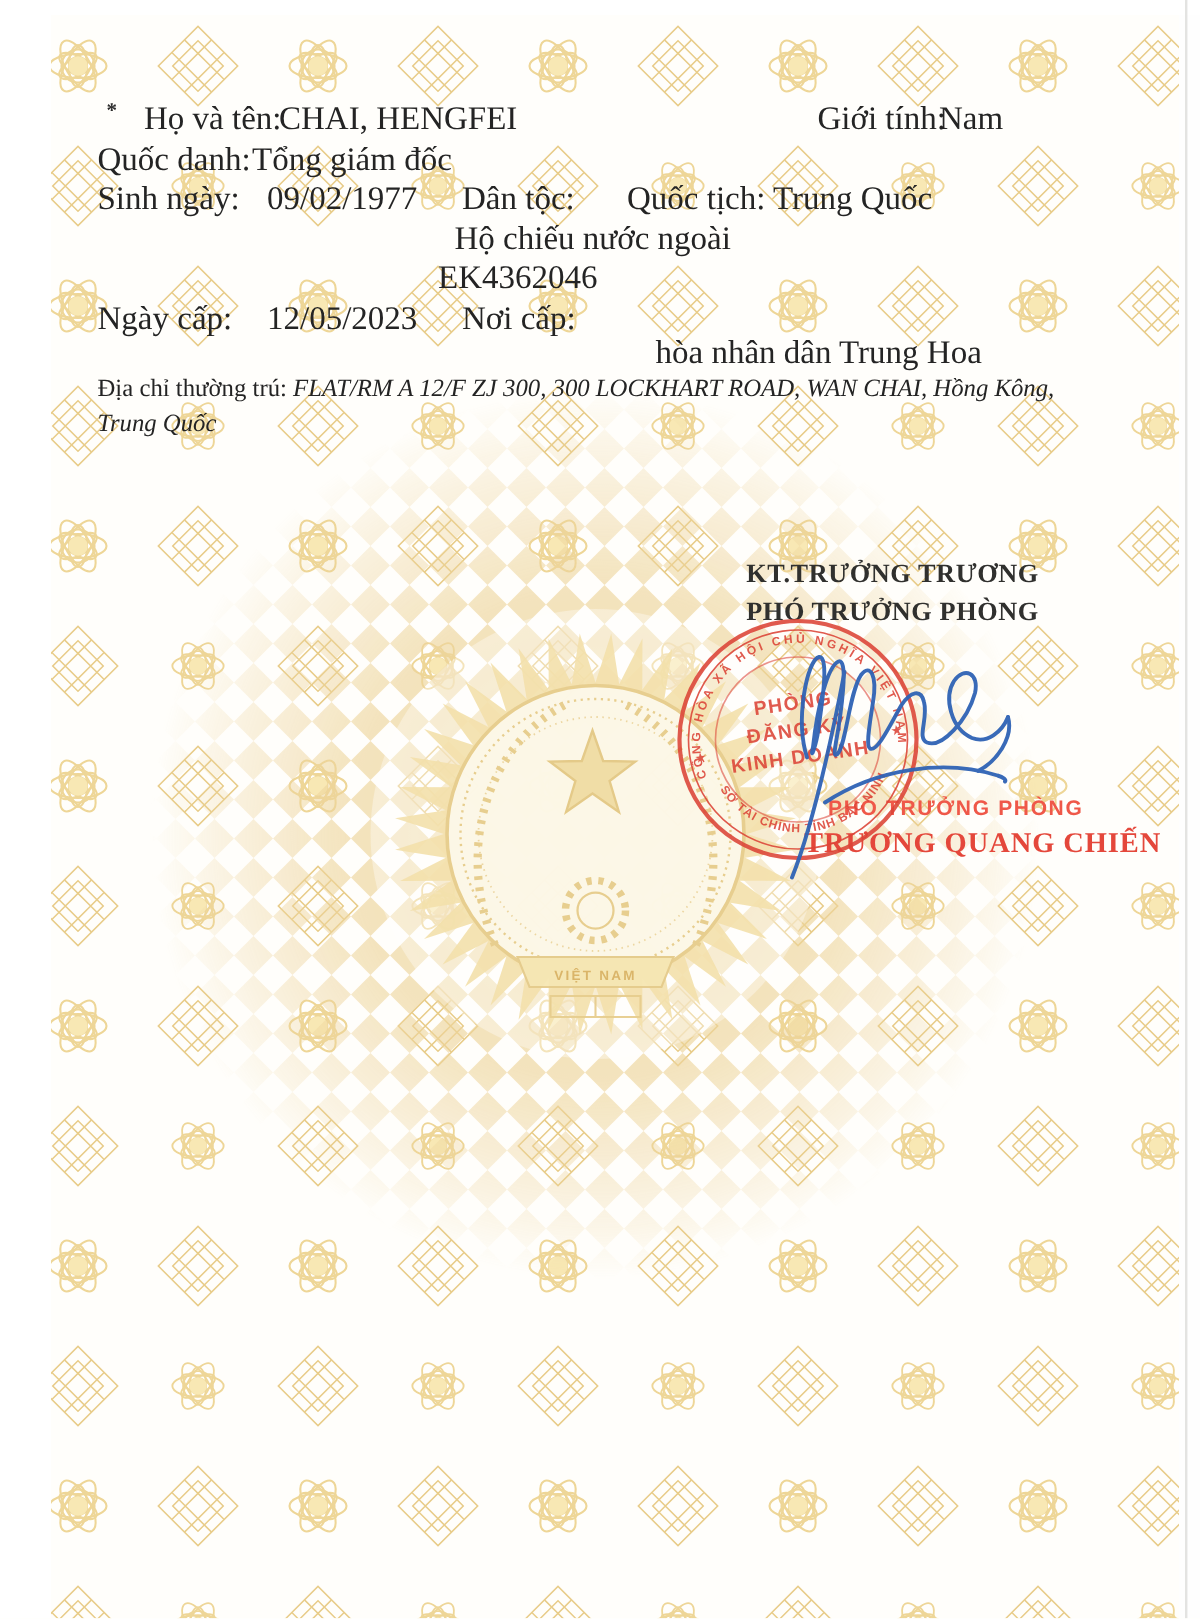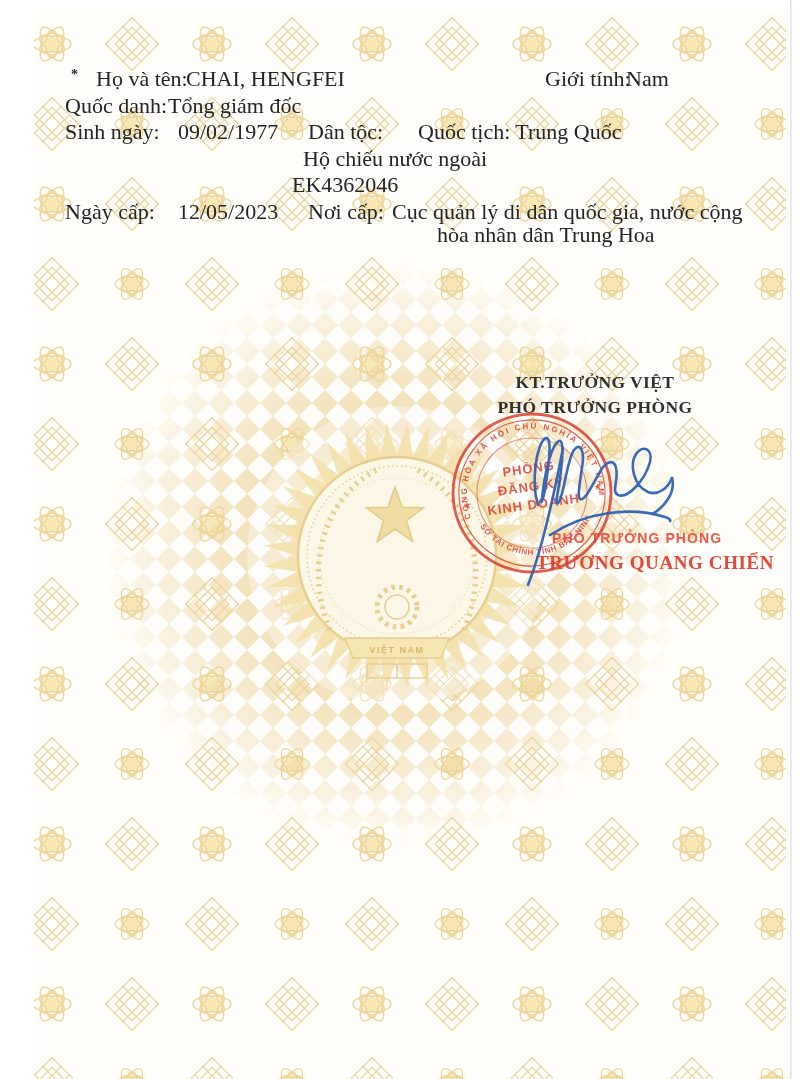--- a/index.html
+++ b/index.html
@@ -109,27 +109,30 @@
     <span class="t lab" style="left:308px;top:119px">Dân tộc:</span>
     <span class="t val" style="left:418px;top:119px">Quốc tịch: Trung Quốc</span>
 
     <span class="t val" style="left:303px;top:146px">Hộ chiếu nước ngoài</span>
 
     <span class="t val" style="left:292px;top:172px">EK4362046</span>
 
     <span class="t lab" style="left:65px;top:199px">Ngày cấp:</span>
     <span class="t val" style="left:178px;top:199px">12/05/2023</span>
     <span class="t lab" style="left:308px;top:199px">Nơi cấp:</span>
-    <span class="t val" style="left:392px;top:199px">Cục quản lý di dân quốc gia, nước cộng</span>
     <span class="t val" style="left:437px;top:222px">hòa nhân dân Trung Hoa</span>
 
+    <p class="para" style="left:65px;top:247px;width:668px;margin:0">
+      <span class="lab">Địa chỉ thường trú:</span>
+      <span class="val">FLAT/RM A 12/F ZJ 300, 300 LOCKHART ROAD, WAN CHAI, Hồng Kông, Trung Quốc</span>
+    </p>
 
 
     <div class="heads">
-      <div>KT.TRƯỞNG VIỆT</div>
+      <div>KT.TRƯỞNG TRƯƠNG</div>
       <div>PHÓ TRƯỞNG PHÒNG</div>
     </div>
 
     <div class="red-title">PHÓ TRƯỞNG PHÒNG</div>
     <div class="red-name">TRƯƠNG QUANG CHIẾN</div>
   </div>
 
   <svg class="overlay" width="800" height="1079" viewBox="0 0 800 1079">
     <defs>
       <path id="arcT" d="M 468.2 509.5 A 66 66 0 1 1 596.8 509.5" fill="none"></path>

